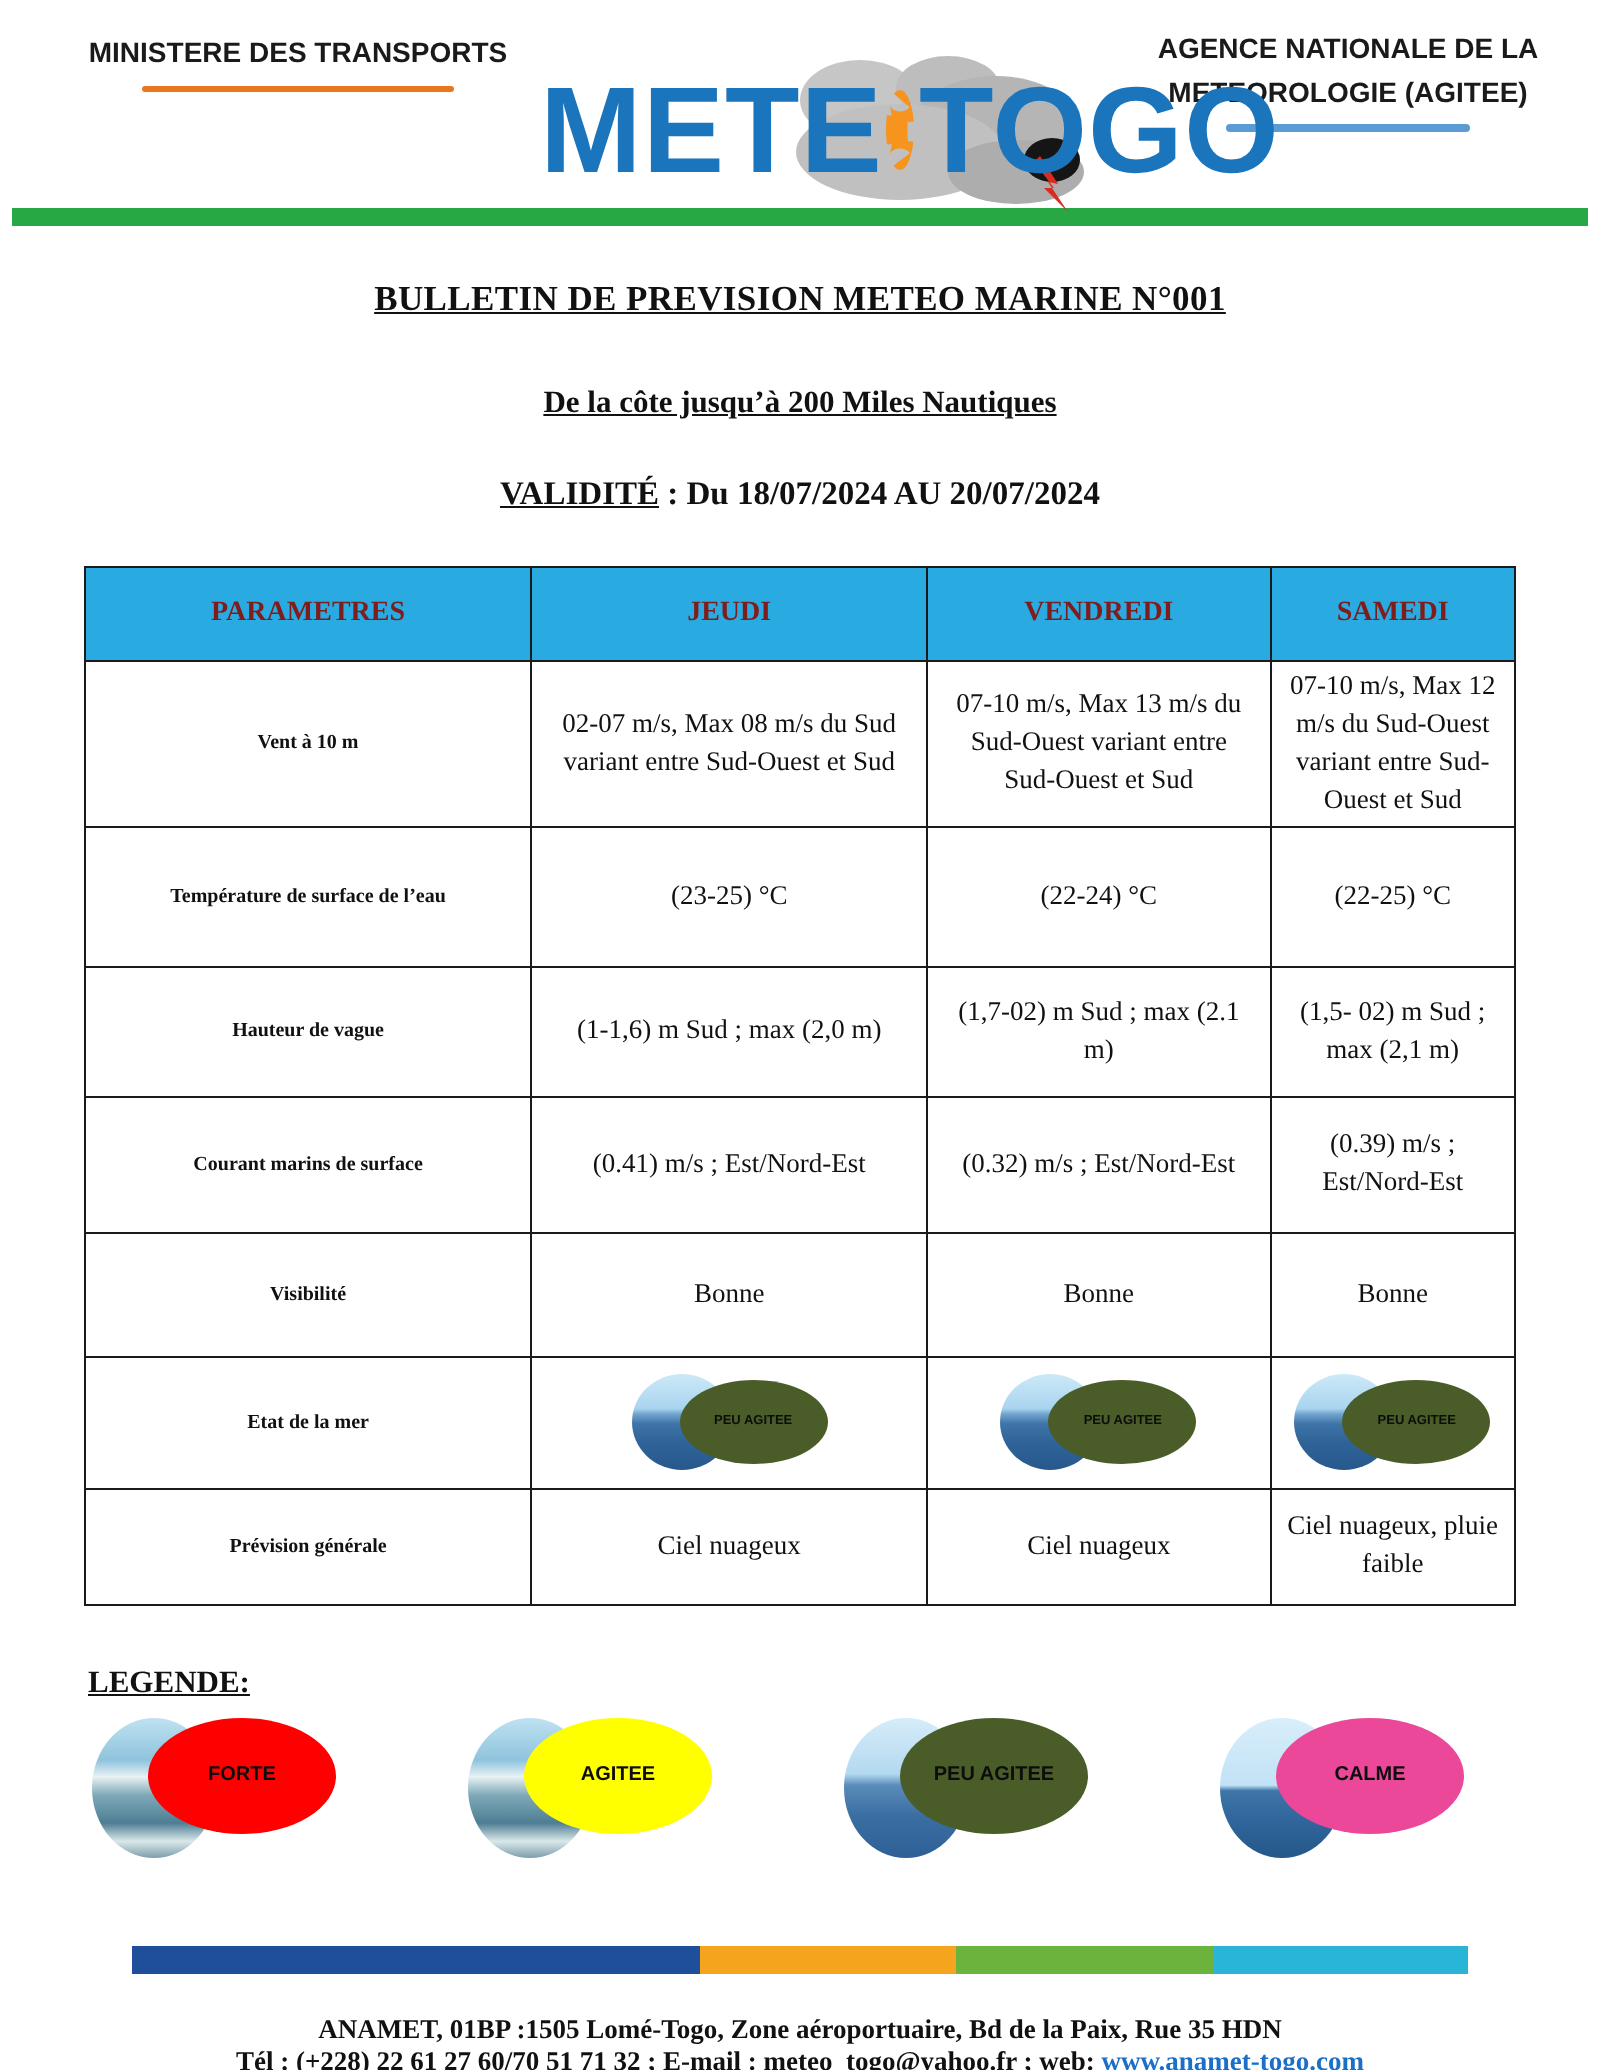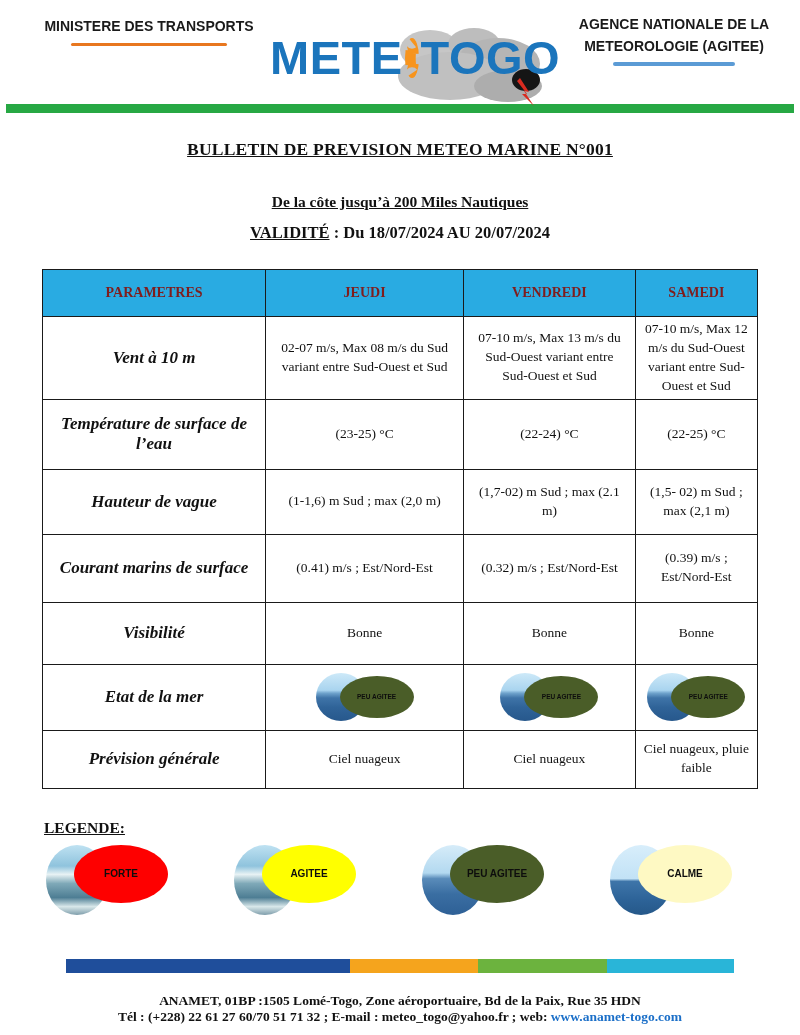--- a/index.html
+++ b/index.html
@@ -14,41 +14,41 @@
   .org-block { position:absolute; text-align:center; font-family:"Liberation Sans",sans-serif; font-weight:bold; font-size:14px; line-height:1.55; color:#1a1a1a; }
   .org-left { left:24px; top:16px; width:250px; }
   .org-right { right:26px; top:14px; width:200px; }
   .rule { height:3.5px; border-radius:2px; margin:5px auto 0; }
   .rule-orange { width:156px; background:#E8771F; }
   .rule-blue { width:122px; background:#5B9BD5; }
 
   .logo { position:absolute; left:270px; top:18px; width:280px; height:84px; }
   .logo-cloud { position:absolute; left:118px; top:6px; z-index:0; }
   .logo-text { position:relative; z-index:1; display:flex; align-items:center; margin-top:12px;
-    font-family:"Liberation Sans",sans-serif; font-weight:800; font-size:47px; letter-spacing:0.5px; color:#1B75BC; }
+    font-family:"Liberation Sans",sans-serif; font-weight:800; font-size:61px; letter-spacing:0.5px; color:#1B75BC; }
   .sun {
     width:40px; height:40px; border-radius:50%; margin:0 2px;
     border:7px dashed #F7941D;
     background:radial-gradient(circle at 50% 50%, #E84E1B 0 24%, #C1272D 24% 34%, #F15A24 34% 70%, #F7931E 70% 100%);
   }
 
   .green-bar { height:9px; background:#27A844; margin:0 6px; }
 
   
   .titles { text-align:center; }
   .title-main { margin-top:26px; font-size:17.5px; font-weight:bold; text-decoration:underline; letter-spacing:0.2px; }
   .title-sub { margin-top:33px; font-size:15.5px; font-weight:bold; text-decoration:underline; }
-  .title-validity { margin-top:12px; font-size:16.5px; font-weight:bold; }
+  .title-validity { margin-top:26px; font-size:16.5px; font-weight:bold; }
   .title-validity .u { text-decoration:underline; }
 
   
   table.forecast { border-collapse:collapse; width:716px; margin:26px auto 0; table-layout:fixed; }
   .forecast th, .forecast td { border:1.7px solid #1a1a1a; text-align:center; vertical-align:middle; padding:3px 7px; }
   .forecast th { background:#29ABE2; height:47px; font-size:14px; font-weight:bold; color:#7f1d1d; }
-  .forecast td.param { font-size:17px; font-weight:bold;font-style:italic; }
+  .forecast td.param { font-size:10px; font-weight:bold; }
   .forecast td.val { font-size:13.5px; line-height:1.4; }
   tr.r-vent td { height:75px; }
   tr.r-temp td { height:70px; }
   tr.r-vague td { height:65px; }
   tr.r-courant td { height:68px; }
   tr.r-visib td { height:62px; }
   tr.r-etat td { height:66px; }
   tr.r-prev td { height:58px; }
 
   
@@ -206,21 +206,21 @@
     <div class="legend-item">
       <span class="sea-photo big sea2"></span>
       <span class="oval big" style="background-color: rgb(255, 255, 0);">AGITEE</span>
     </div>
     <div class="legend-item">
       <span class="sea-photo big sea3"></span>
       <span class="oval big" style="background-color: rgb(74, 93, 40);">PEU AGITEE</span>
     </div>
     <div class="legend-item">
       <span class="sea-photo big sea4"></span>
-      <span class="oval big" style="background-color: #fef9c3;">CALME</span>
+      <span class="oval big" style="background-color: #ec4899;">CALME</span>
     </div>
   </div>
 
   <div class="footer-bar">
     <span class="fb-seg" style="width: 42.5%; background-color: rgb(31, 78, 155);"></span>
     <span class="fb-seg" style="width: 19.2%; background-color: rgb(245, 164, 29);"></span>
     <span class="fb-seg" style="width: 19.3%; background-color: rgb(108, 179, 62);"></span>
     <span class="fb-seg" style="width: 19%; background-color: rgb(41, 181, 216);"></span>
   </div>
   <div class="footer-text">

